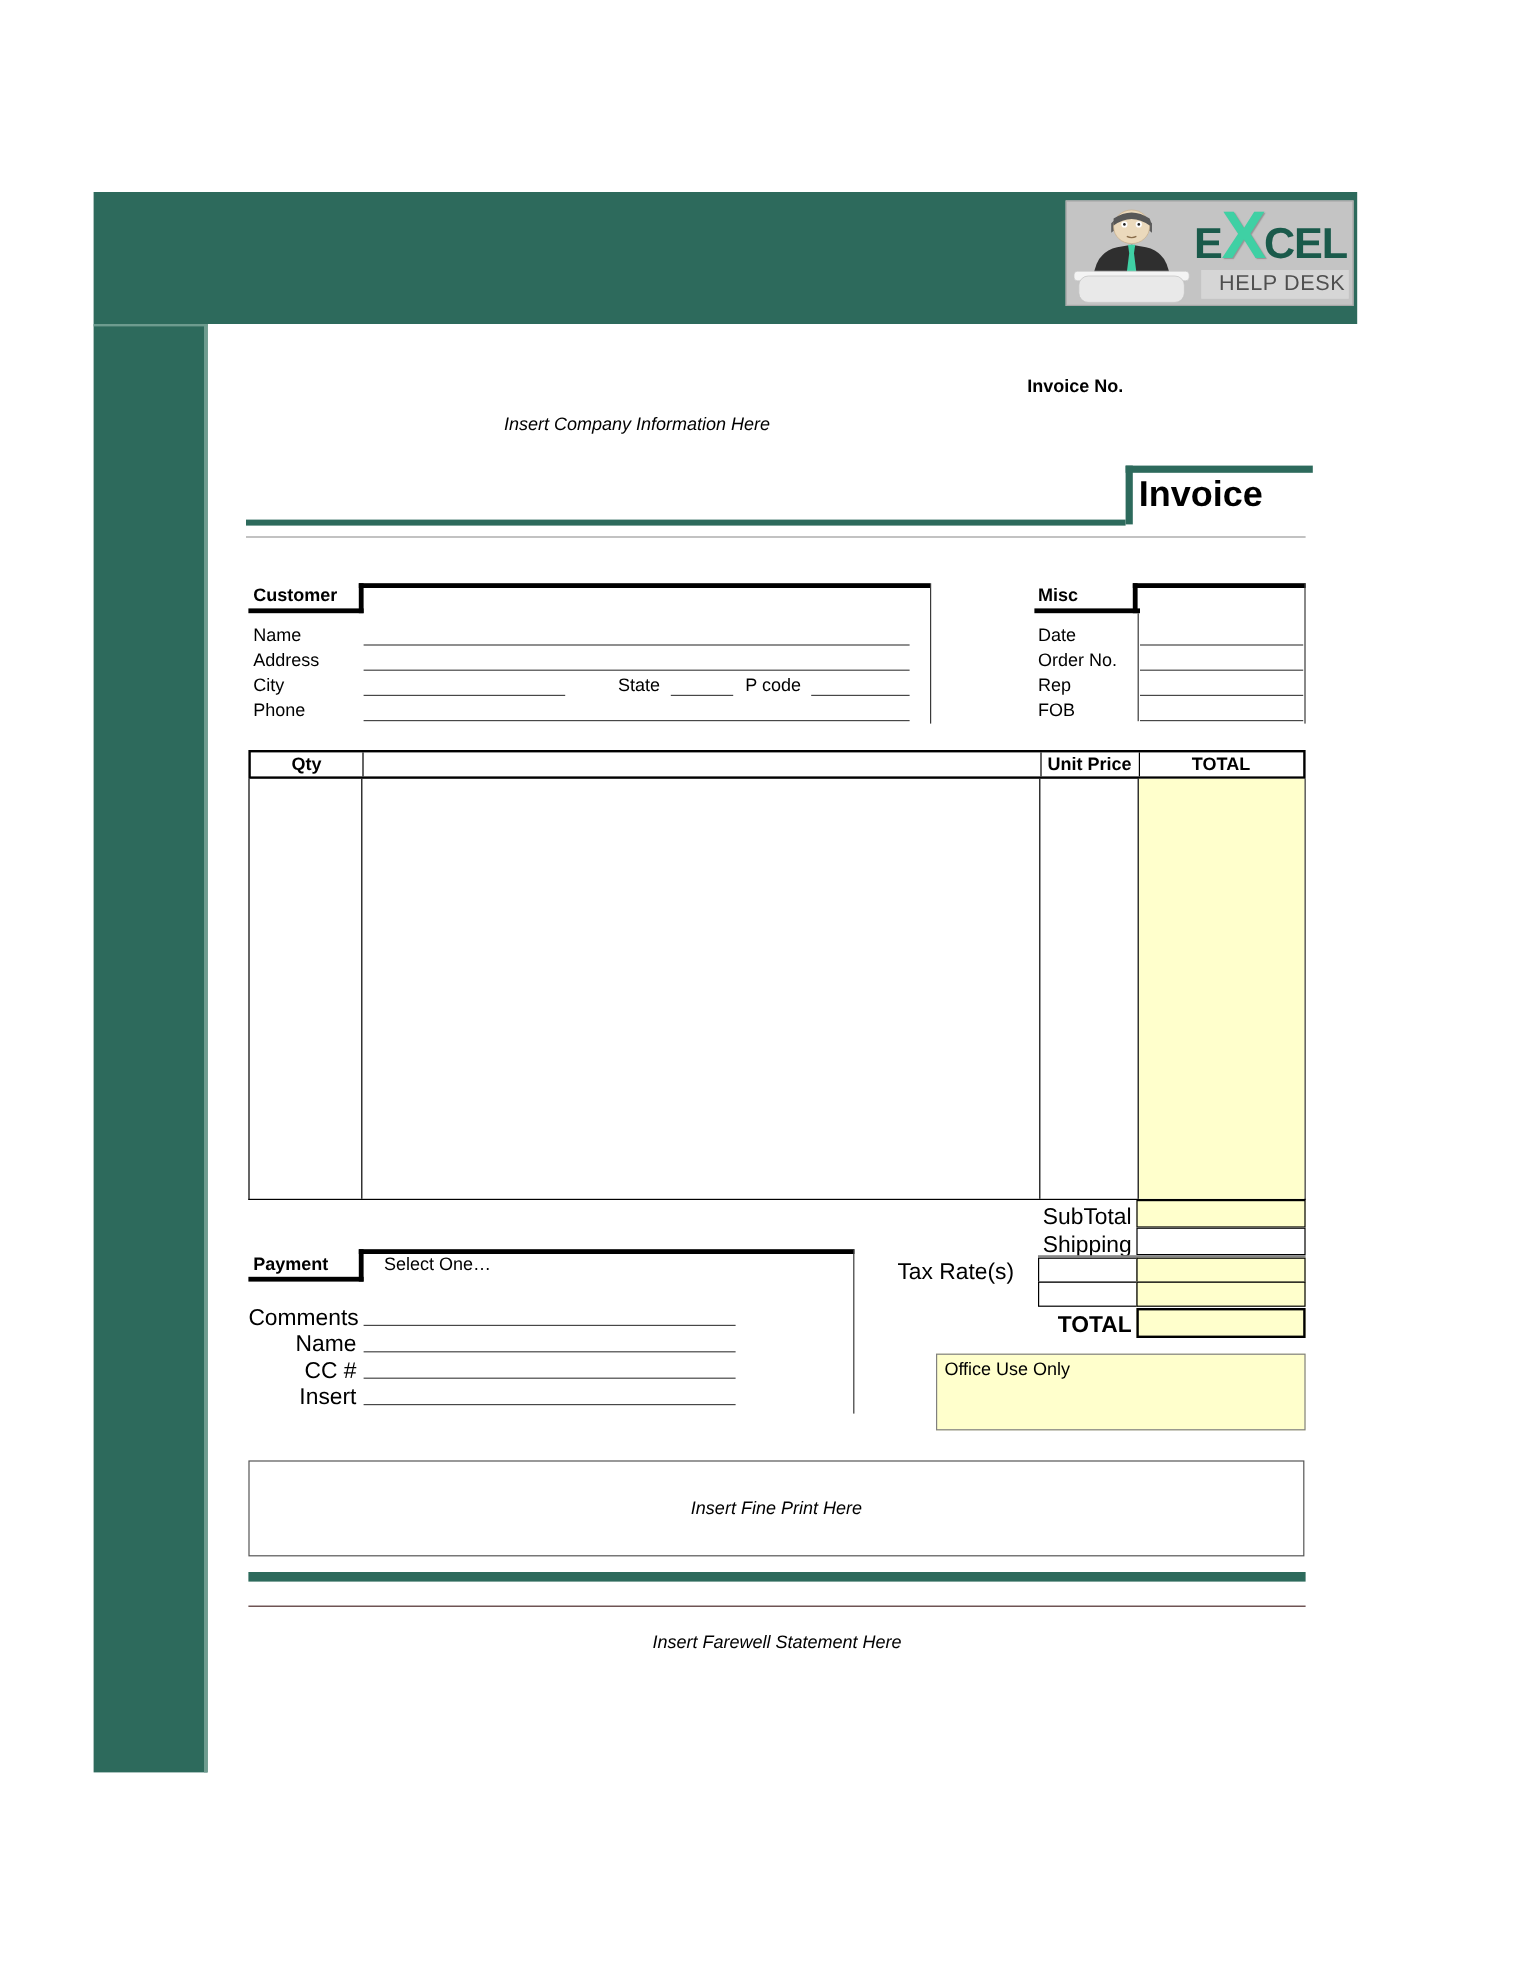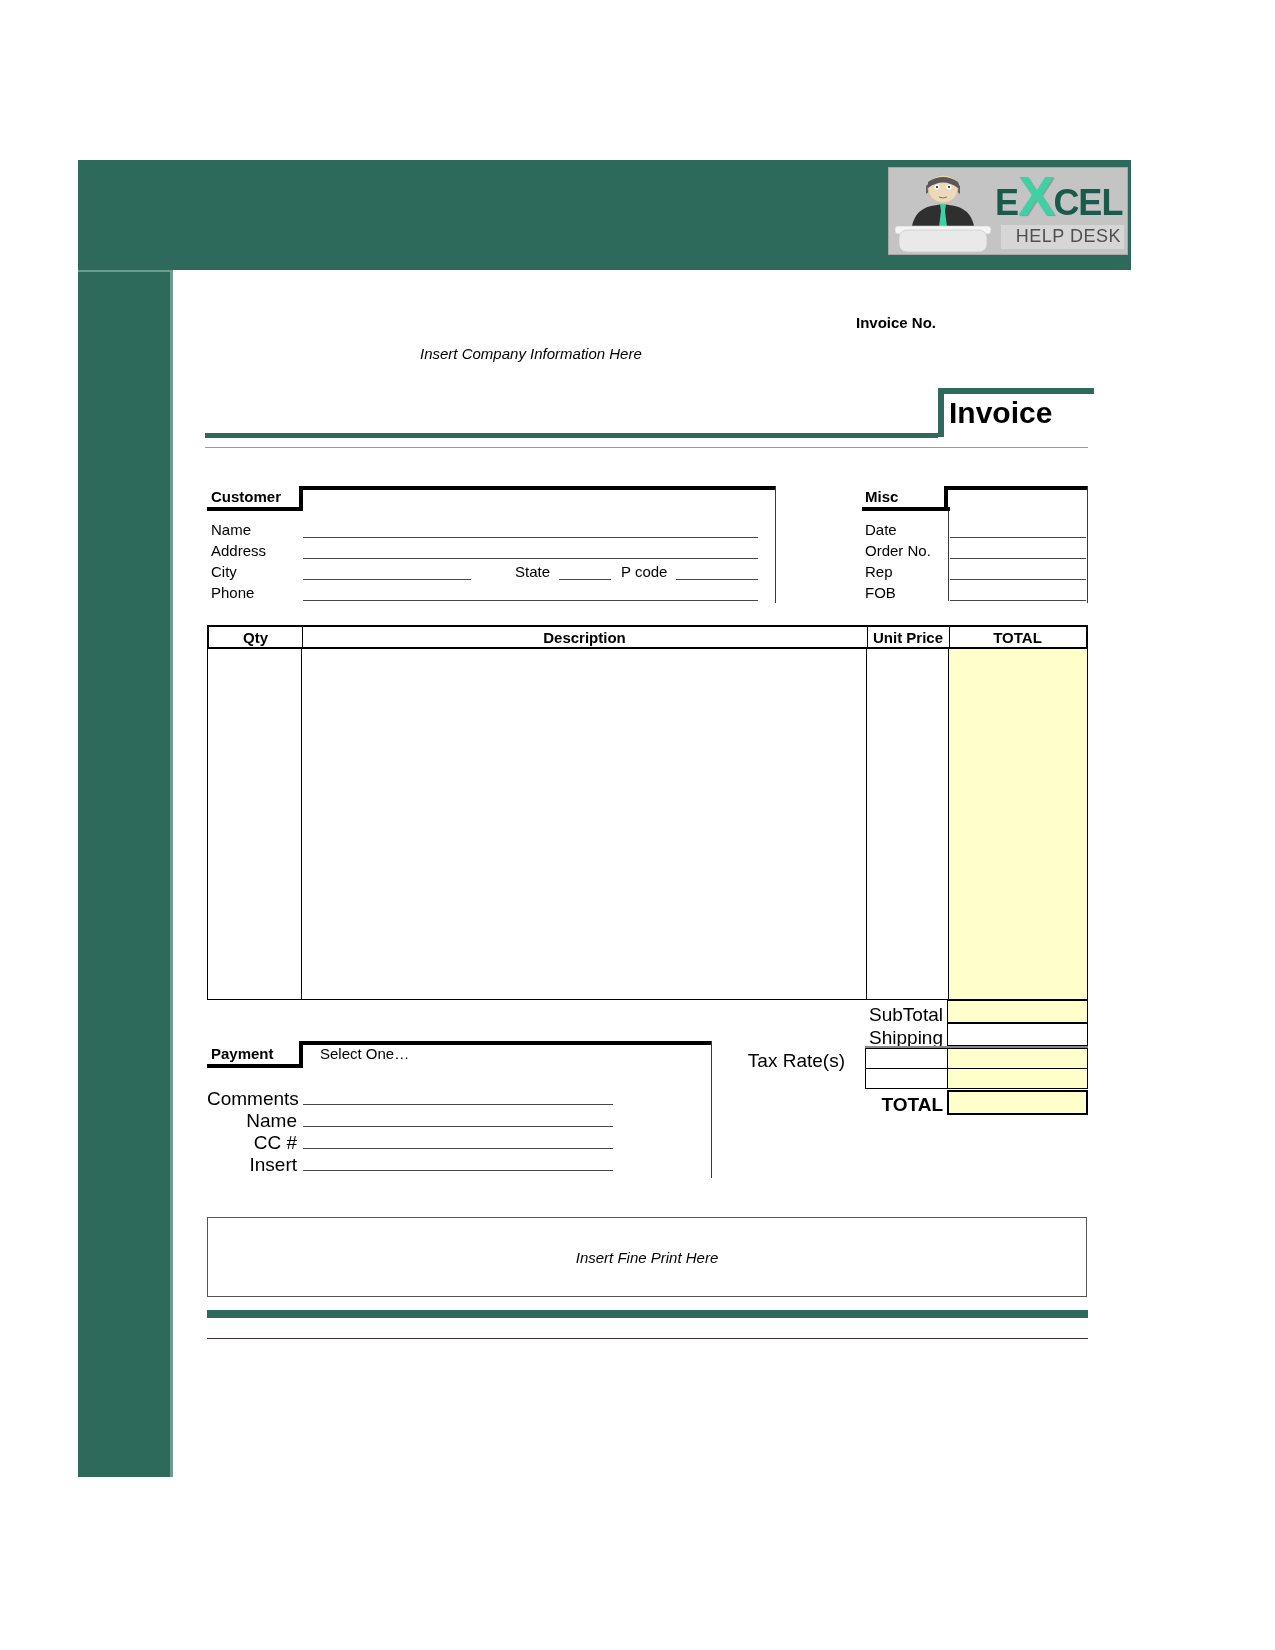--- a/index.html
+++ b/index.html
@@ -118,21 +118,20 @@
   <span class="t" style="left:865px;top:563px;">Rep</span>
   <div class="ln" style="left:950px;top:562px;width:136px;"></div>
   <span class="t" style="left:865px;top:584px;">FOB</span>
   <div class="ln" style="left:950px;top:583px;width:136px;"></div>
 
   <div class="tbl-head">
     <div class="hdiv" style="left:93px;"></div>
     <div class="hdiv" style="left:658px;"></div>
     <div class="hdiv" style="left:740px;"></div>
     <div class="hlbl" style="left:0;width:93px;">Qty</div>
-    <div class="hlbl" style="left:93px;width:565px;">Description</div>
     <div class="hlbl" style="left:658px;width:82px;">Unit Price</div>
     <div class="hlbl" style="left:740px;width:137px;">TOTAL</div>
   </div>
 
   <div class="tbl-body">
     <div class="ylw-col"></div>
     <div class="vdiv" style="left:93px;"></div>
     <div class="vdiv" style="left:658px;"></div>
     <div class="vdiv" style="left:740px;"></div>
   </div>
@@ -161,21 +160,25 @@
 
   <div class="rlabel" style="left:207px;top:1088px;width:90px;">Comments</div>
   <div class="ln" style="left:303px;top:1087px;width:310px;"></div>
   <div class="rlabel" style="left:207px;top:1110px;width:90px;">Name</div>
   <div class="ln" style="left:303px;top:1109px;width:310px;"></div>
   <div class="rlabel" style="left:207px;top:1132px;width:90px;">CC #</div>
   <div class="ln" style="left:303px;top:1131px;width:310px;"></div>
   <div class="rlabel" style="left:207px;top:1154px;width:90px;">Insert</div>
   <div class="ln" style="left:303px;top:1153px;width:310px;"></div>
 
+  <div class="office">
+    <span>Office Use Only</span>
+  </div>
 
   <div class="fineprint">
     <span>Insert Fine Print Here</span>
   </div>
 
   <div class="green-bar"></div>
   <div class="maroon-line"></div>
+  <div class="farewell">Insert Farewell Statement Here</div>
 
 </div>
 
 </body></html>

